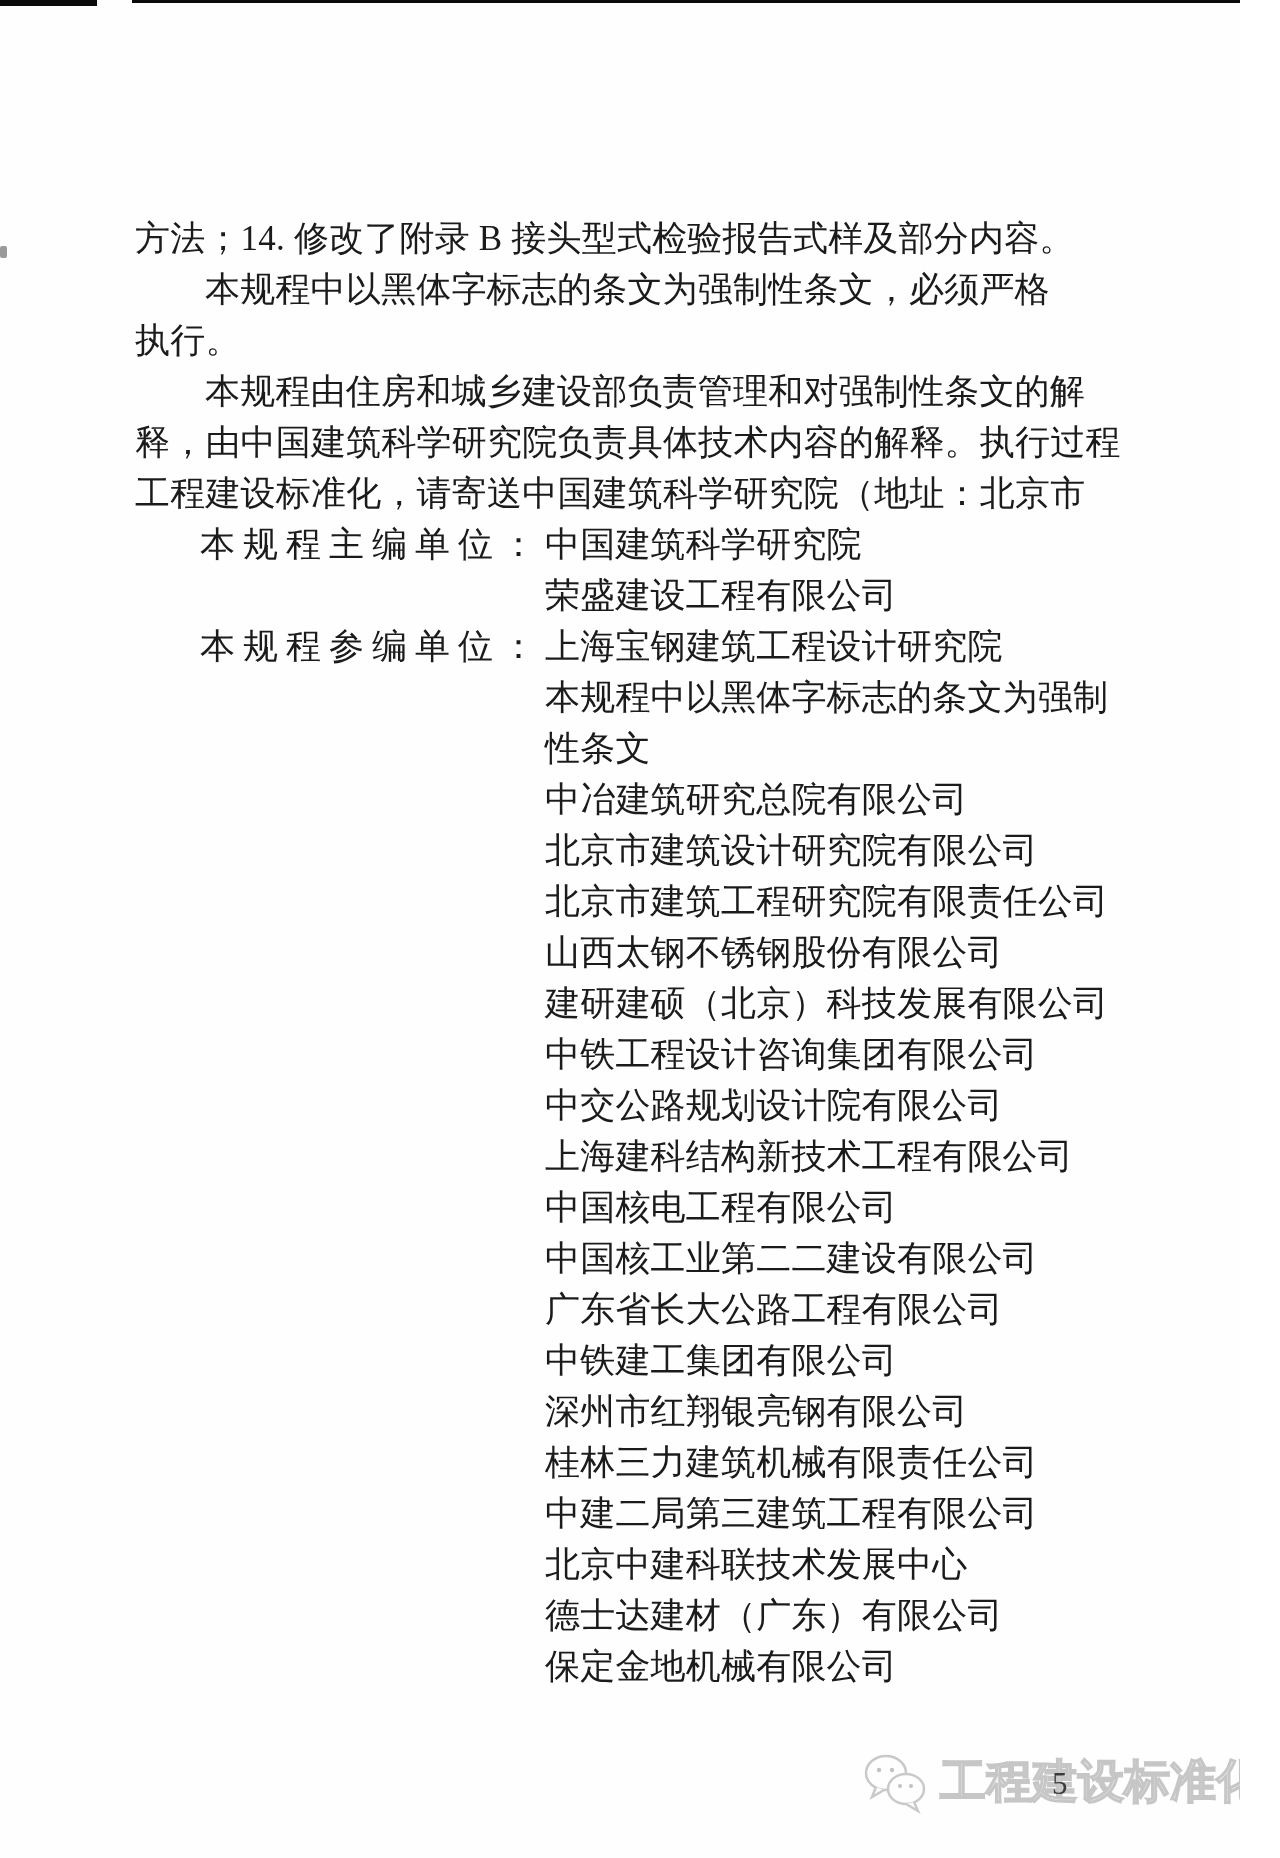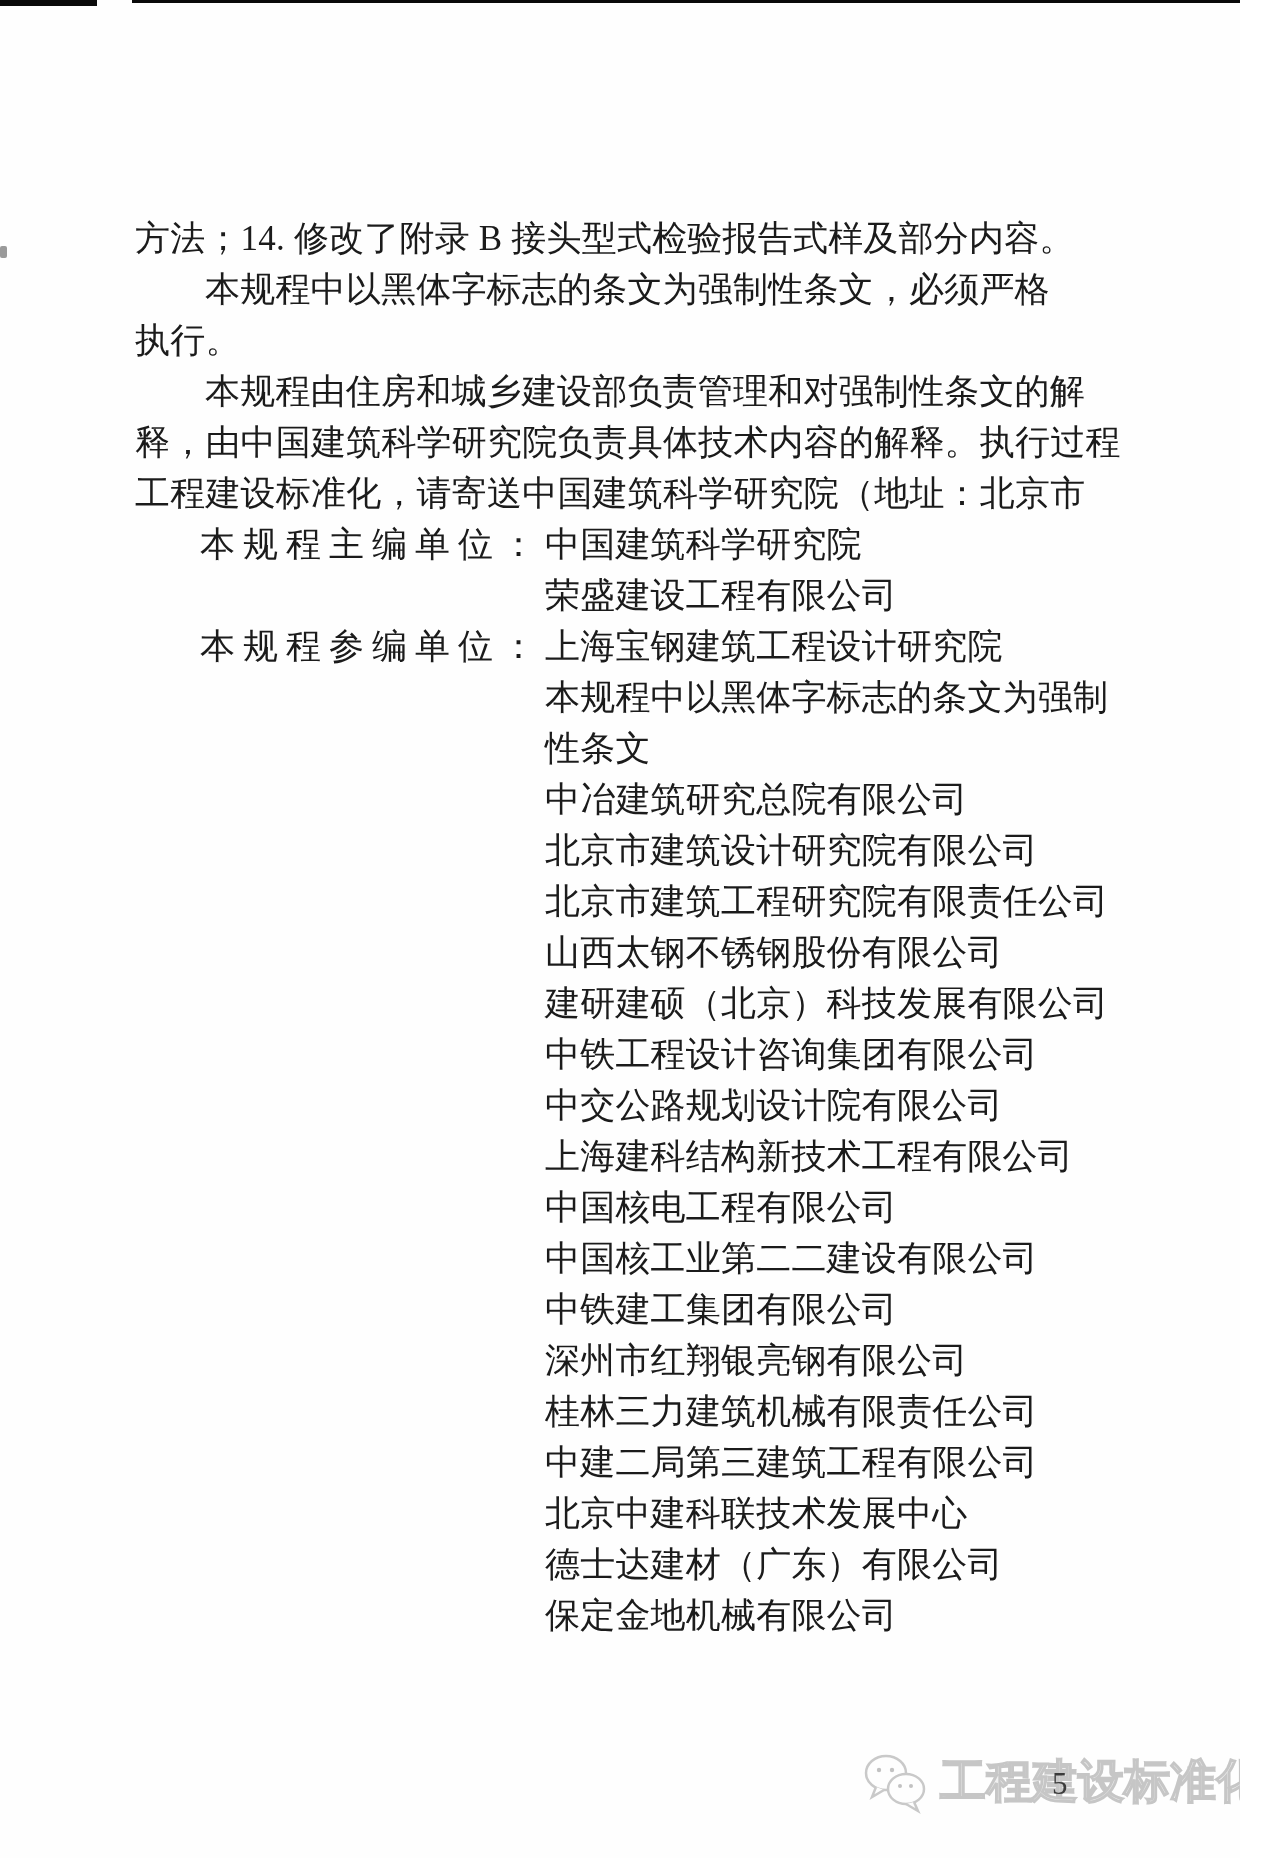--- a/index.html
+++ b/index.html
@@ -110,20 +110,21 @@
           <div class="unit">中冶建筑研究总院有限公司</div>
           <div class="unit">北京市建筑设计研究院有限公司</div>
           <div class="unit">北京市建筑工程研究院有限责任公司</div>
           <div class="unit">山西太钢不锈钢股份有限公司</div>
           <div class="unit">建研建硕（北京）科技发展有限公司</div>
           <div class="unit">中铁工程设计咨询集团有限公司</div>
           <div class="unit">中交公路规划设计院有限公司</div>
           <div class="unit">上海建科结构新技术工程有限公司</div>
           <div class="unit">中国核电工程有限公司</div>
           <div class="unit">中国核工业第二二建设有限公司</div>
+          <div class="unit">广东省长大公路工程有限公司</div>
           <div class="unit">中铁建工集团有限公司</div>
           <div class="unit">深州市红翔银亮钢有限公司</div>
           <div class="unit">桂林三力建筑机械有限责任公司</div>
           <div class="unit">中建二局第三建筑工程有限公司</div>
           <div class="unit">北京中建科联技术发展中心</div>
           <div class="unit">德士达建材（广东）有限公司</div>
           <div class="unit">保定金地机械有限公司</div>
         </div>
     </div>
 

